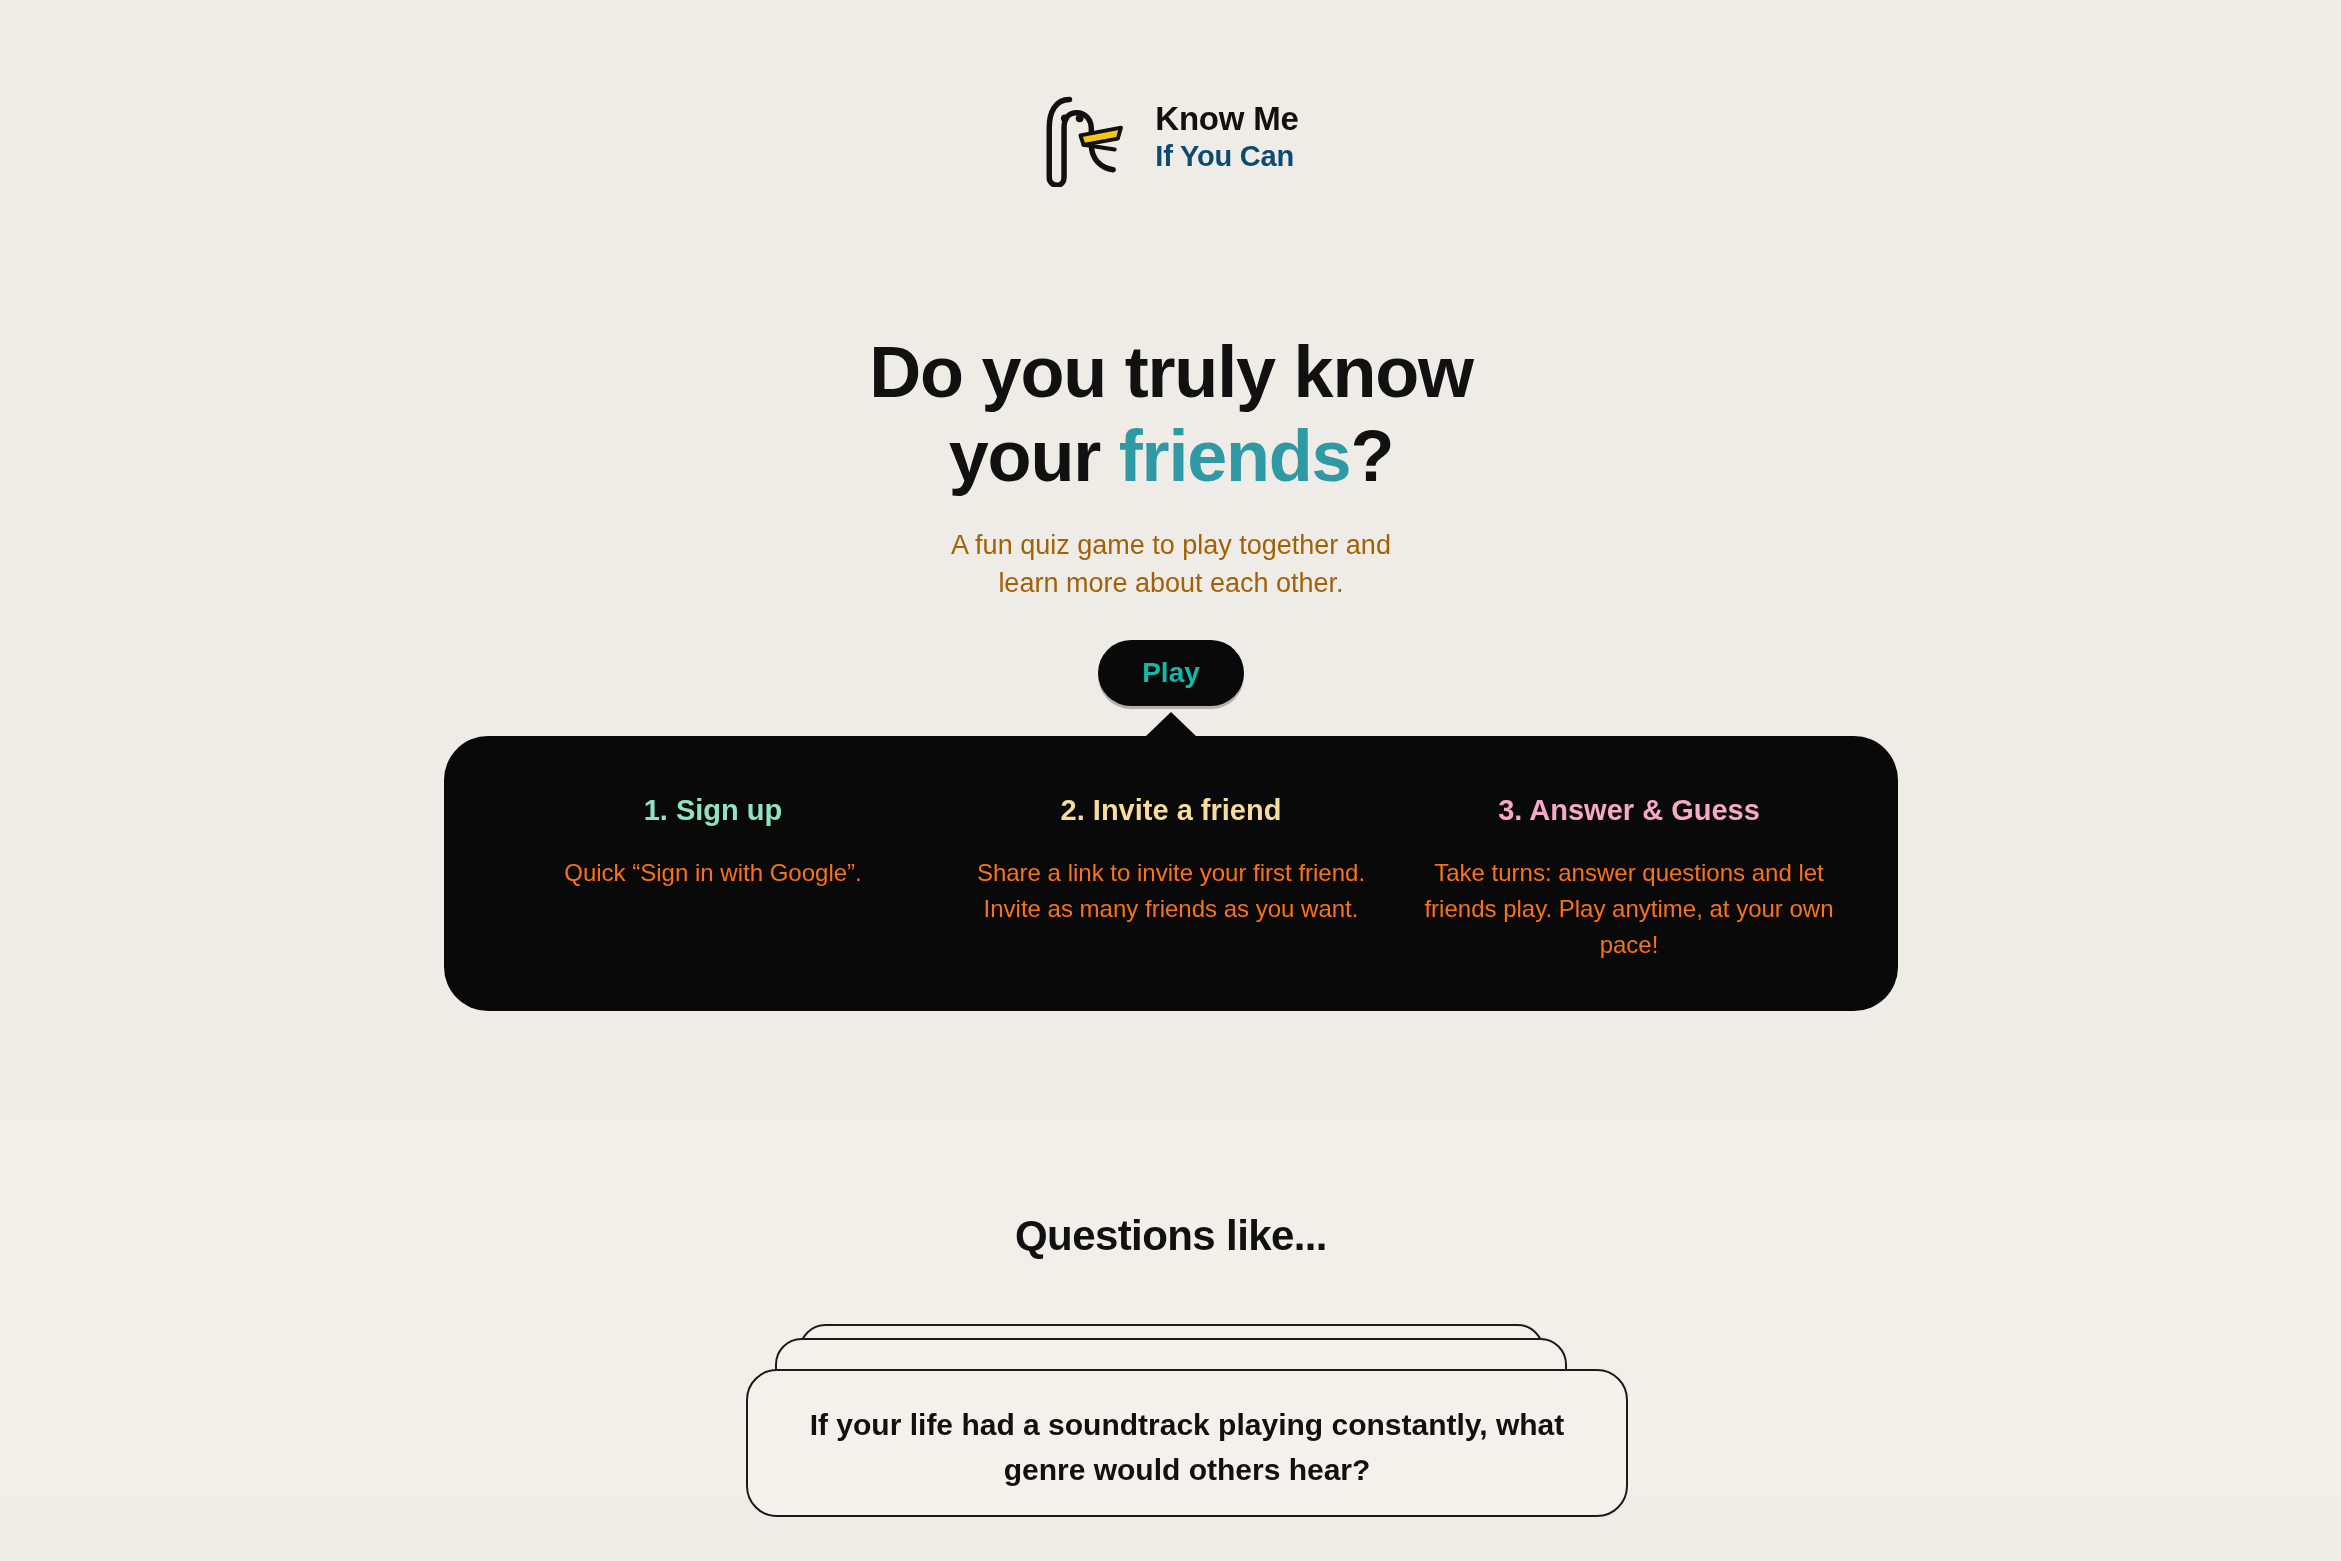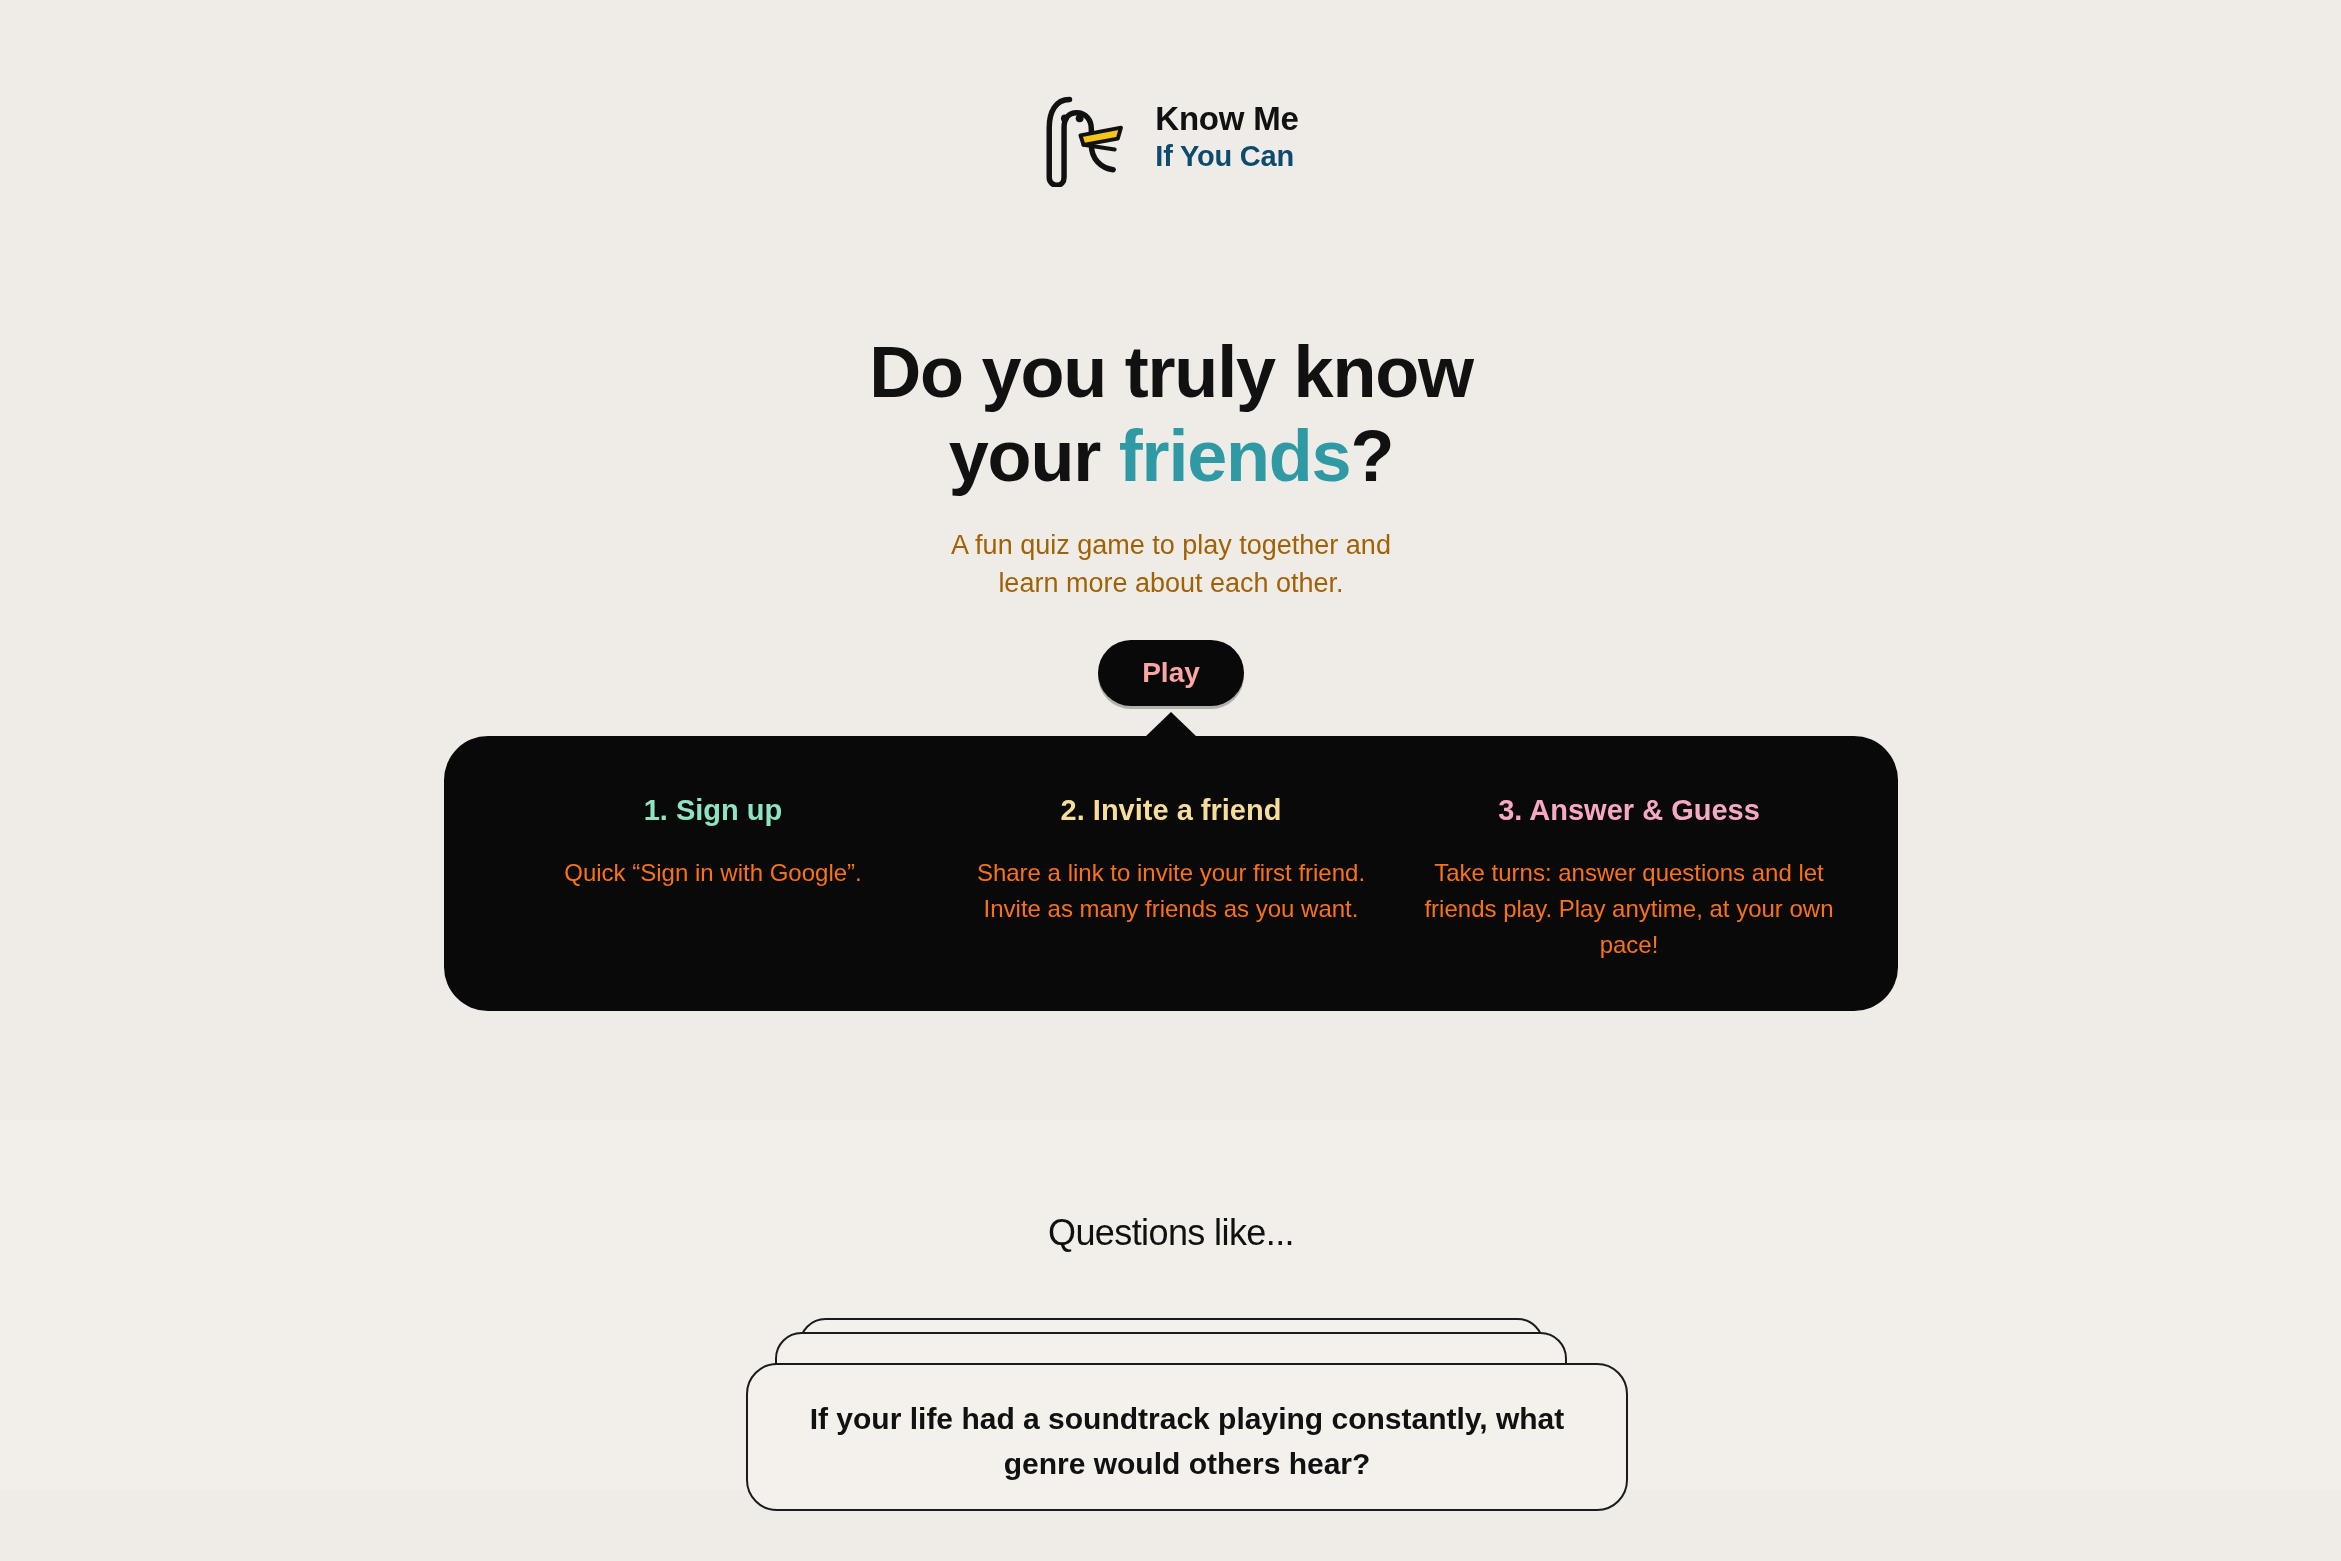--- a/index.html
+++ b/index.html
@@ -75,21 +75,21 @@
     font-weight: 400;
   }
 
   .play-wrap {
     margin-top: 37px;
     display: flex;
     justify-content: center;
   }
   .play-btn {
     background: #090909;
-    color: #fca5a5;
+    color: #14b8a6;
     font-size: 28px;
     font-weight: 700;
     border: none;
     border-radius: 34px;
     padding: 17px 44px;
     cursor: pointer;
     font-family: "Liberation Sans", sans-serif;
     box-shadow: 0 3.1px 0 rgba(0,0,0,0.25);
   }
 
@@ -147,22 +147,22 @@
     height: 0.8px;
     background: #e0ddd6;
   }
   .section2 {
     background: #f2efea;
     padding-top: 92px;
     padding-bottom: 0;
     text-align: center;
   }
   .section2-title {
-    font-size: 36px;
-    font-weight: 400;
+    font-size: 42px;
+    font-weight: 700;
     color: #111111;
     letter-spacing: -0.6px;
   }
 
   .cards-area {
     margin-top: 64px;
     display: flex;
     justify-content: center;
     position: relative;
     height: 172px;

